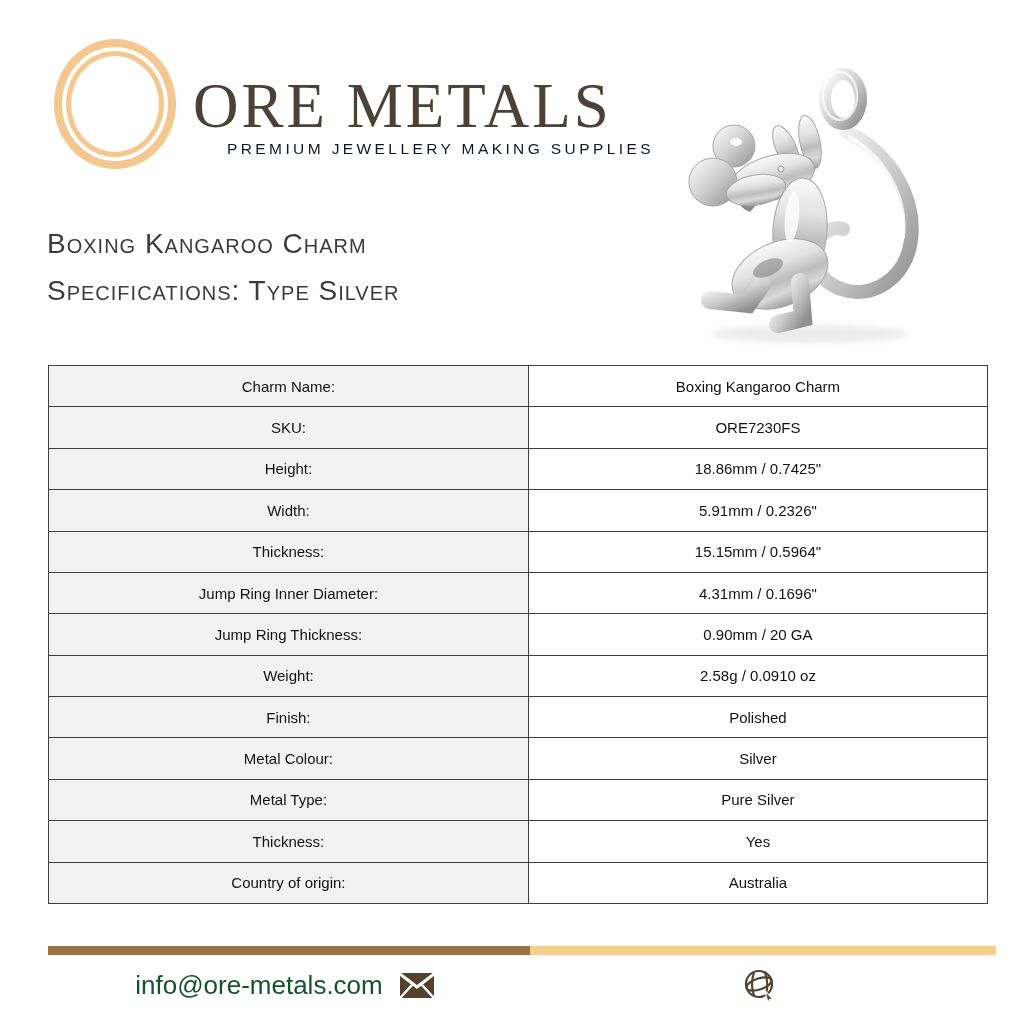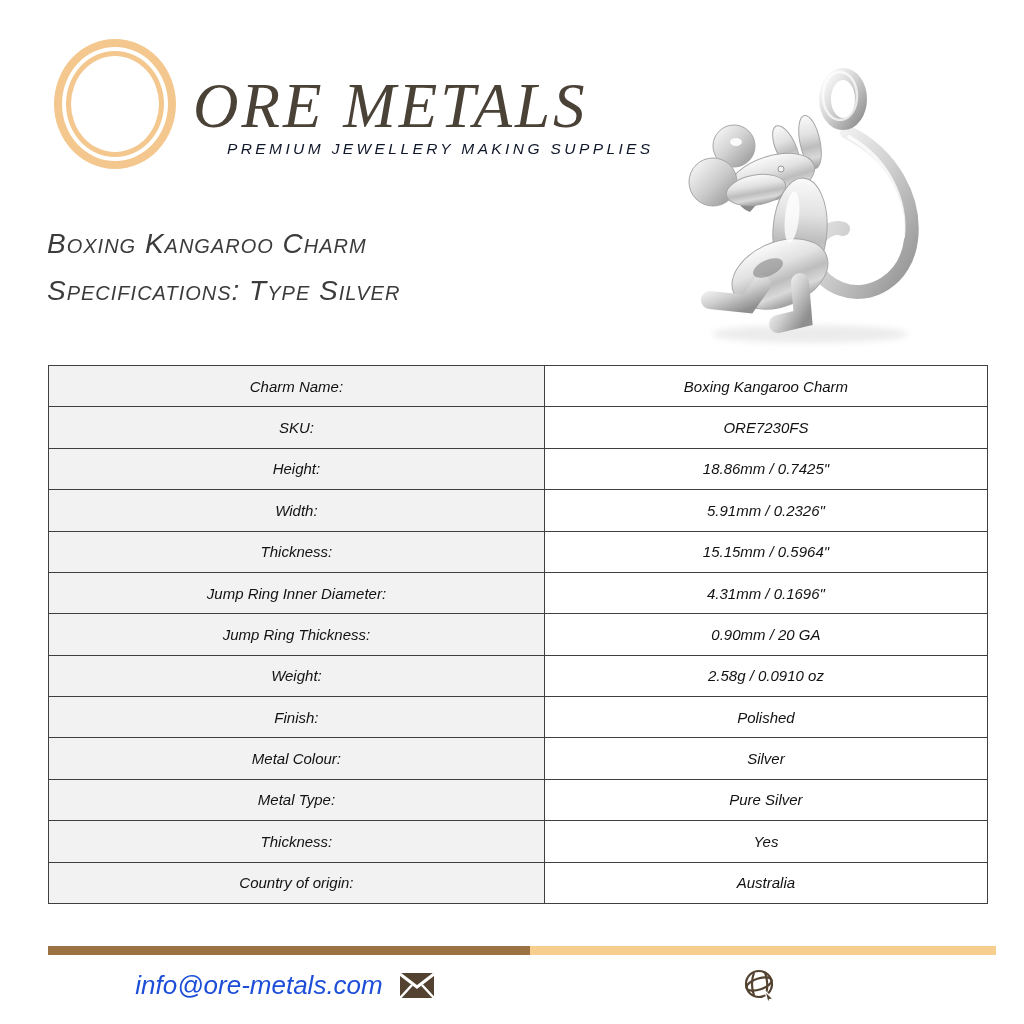--- a/index.html
+++ b/index.html
@@ -1,19 +1,18 @@
 <!DOCTYPE html>
 <html><head>
 <meta charset="utf-8">
 <style>
   html,body{margin:0;padding:0;background:#ffffff;}
   .page{
     position:relative;width:1020px;height:1024px;background:#ffffff;overflow:hidden;
     font-family:"Liberation Sans",sans-serif;
-    font-style:italic;
   }
   
   .logo-ring{
     position:absolute;left:54px;top:39px;width:122px;height:130px;
     border:8px solid #f3c78d;border-radius:50%;box-sizing:border-box;
   }
   .logo-ring-inner{
     position:absolute;left:4px;top:4px;right:4px;bottom:4px;
     border:5px solid #f3c78d;border-radius:50%;box-sizing:border-box;
   }
@@ -34,37 +33,37 @@
     font-variant:small-caps;font-size:28px;letter-spacing:1px;
     line-height:47px;white-space:nowrap;
   }
   
   .spec-table{
     position:absolute;left:48px;top:365px;width:940px;height:539px;
     border-collapse:collapse;table-layout:fixed;
   }
   .spec-table td{
     border:1.6px solid #3f3f3f;font-size:15px;color:#121212;
-    text-align:center;vertical-align:middle;padding:0 8px;
+    text-align:center;vertical-align:middle;padding:0 0;
   }
   .spec-table td.lbl{background:#f2f2f2;width:51%;}
   .spec-table td.val{background:#ffffff;}
   
   .footer-divider{
     position:absolute;left:48px;top:946px;width:948px;height:9px;display:flex;
   }
   .footer-divider .seg-left{width:50.8%;height:100%;}
   .footer-divider .seg-right{width:49.2%;height:100%;}
   .footer-contacts{
     position:absolute;left:48px;top:962px;width:948px;height:46px;display:flex;
   }
   .contact-half{
     flex:1;display:flex;align-items:center;justify-content:center;gap:16px;
   }
-  .contact-text{font-size:26px;color:#1d4ed8;white-space:nowrap;}
+  .contact-text{font-size:26px;color:#14532d;white-space:nowrap;}
   .contact-icon{display:inline-block;}
 </style>
 </head>
 <body>
 
 <div class="page">
 
   <div class="logo-ring">
     <div class="logo-ring-inner"></div>
   </div>

